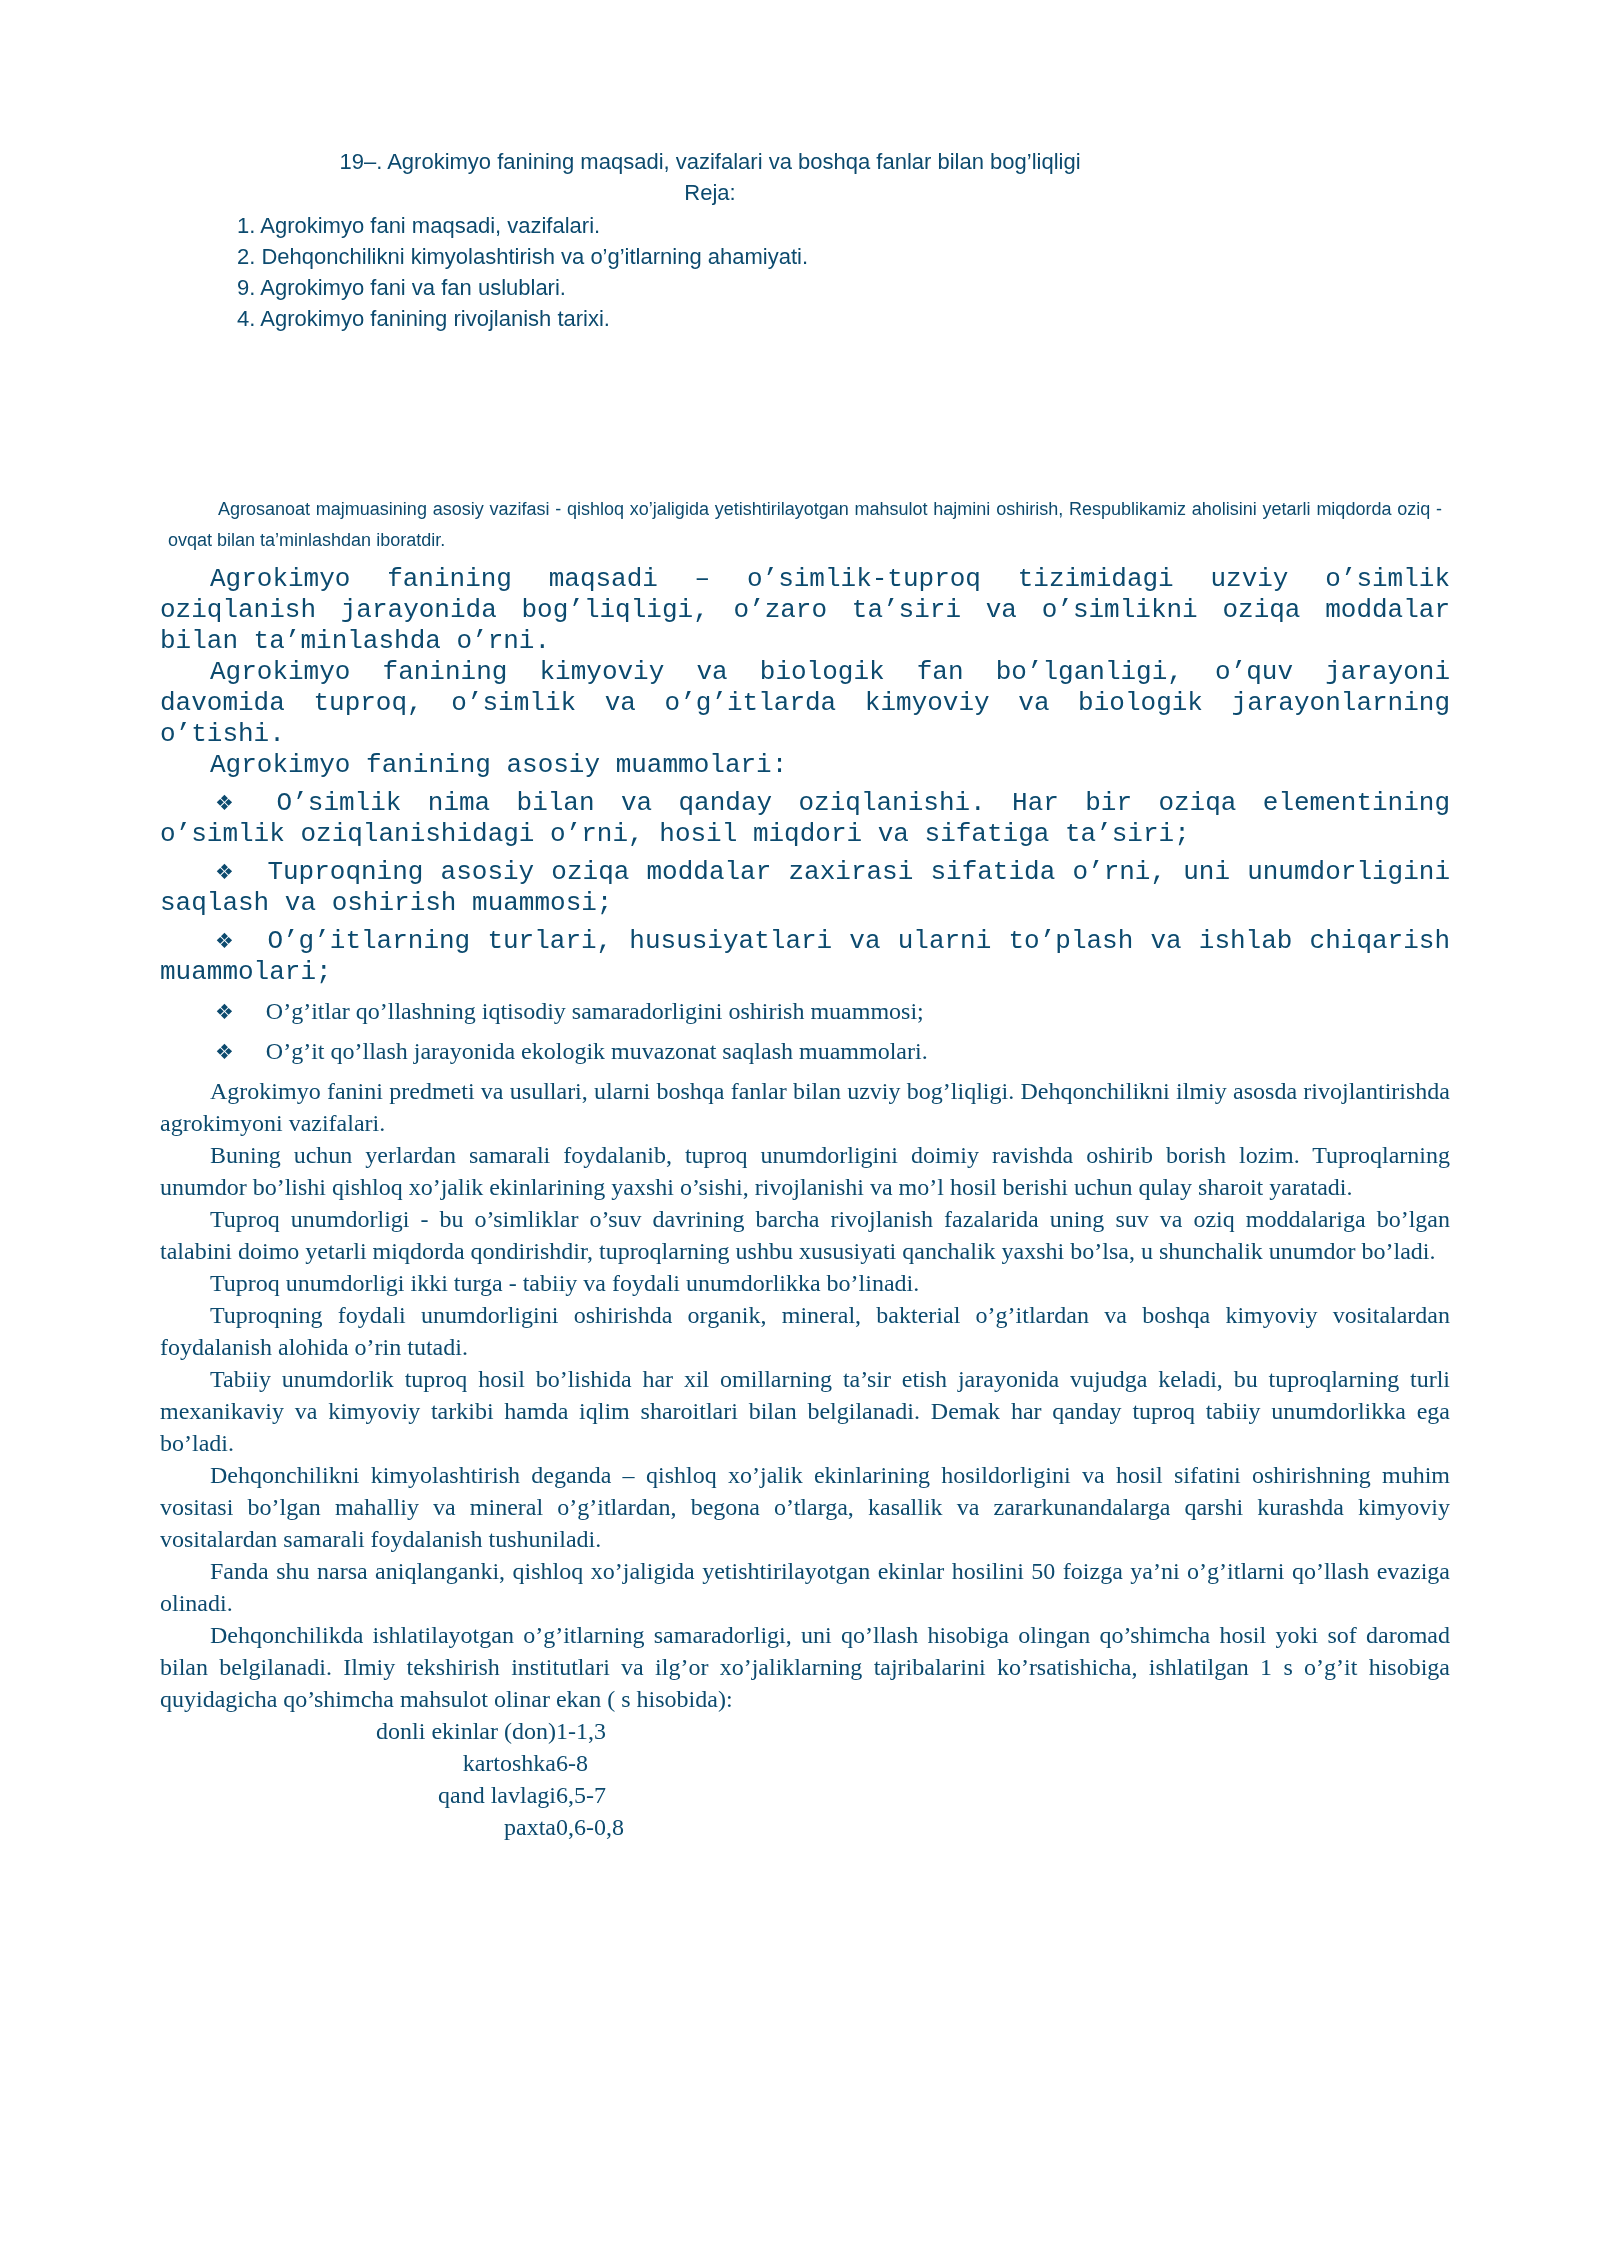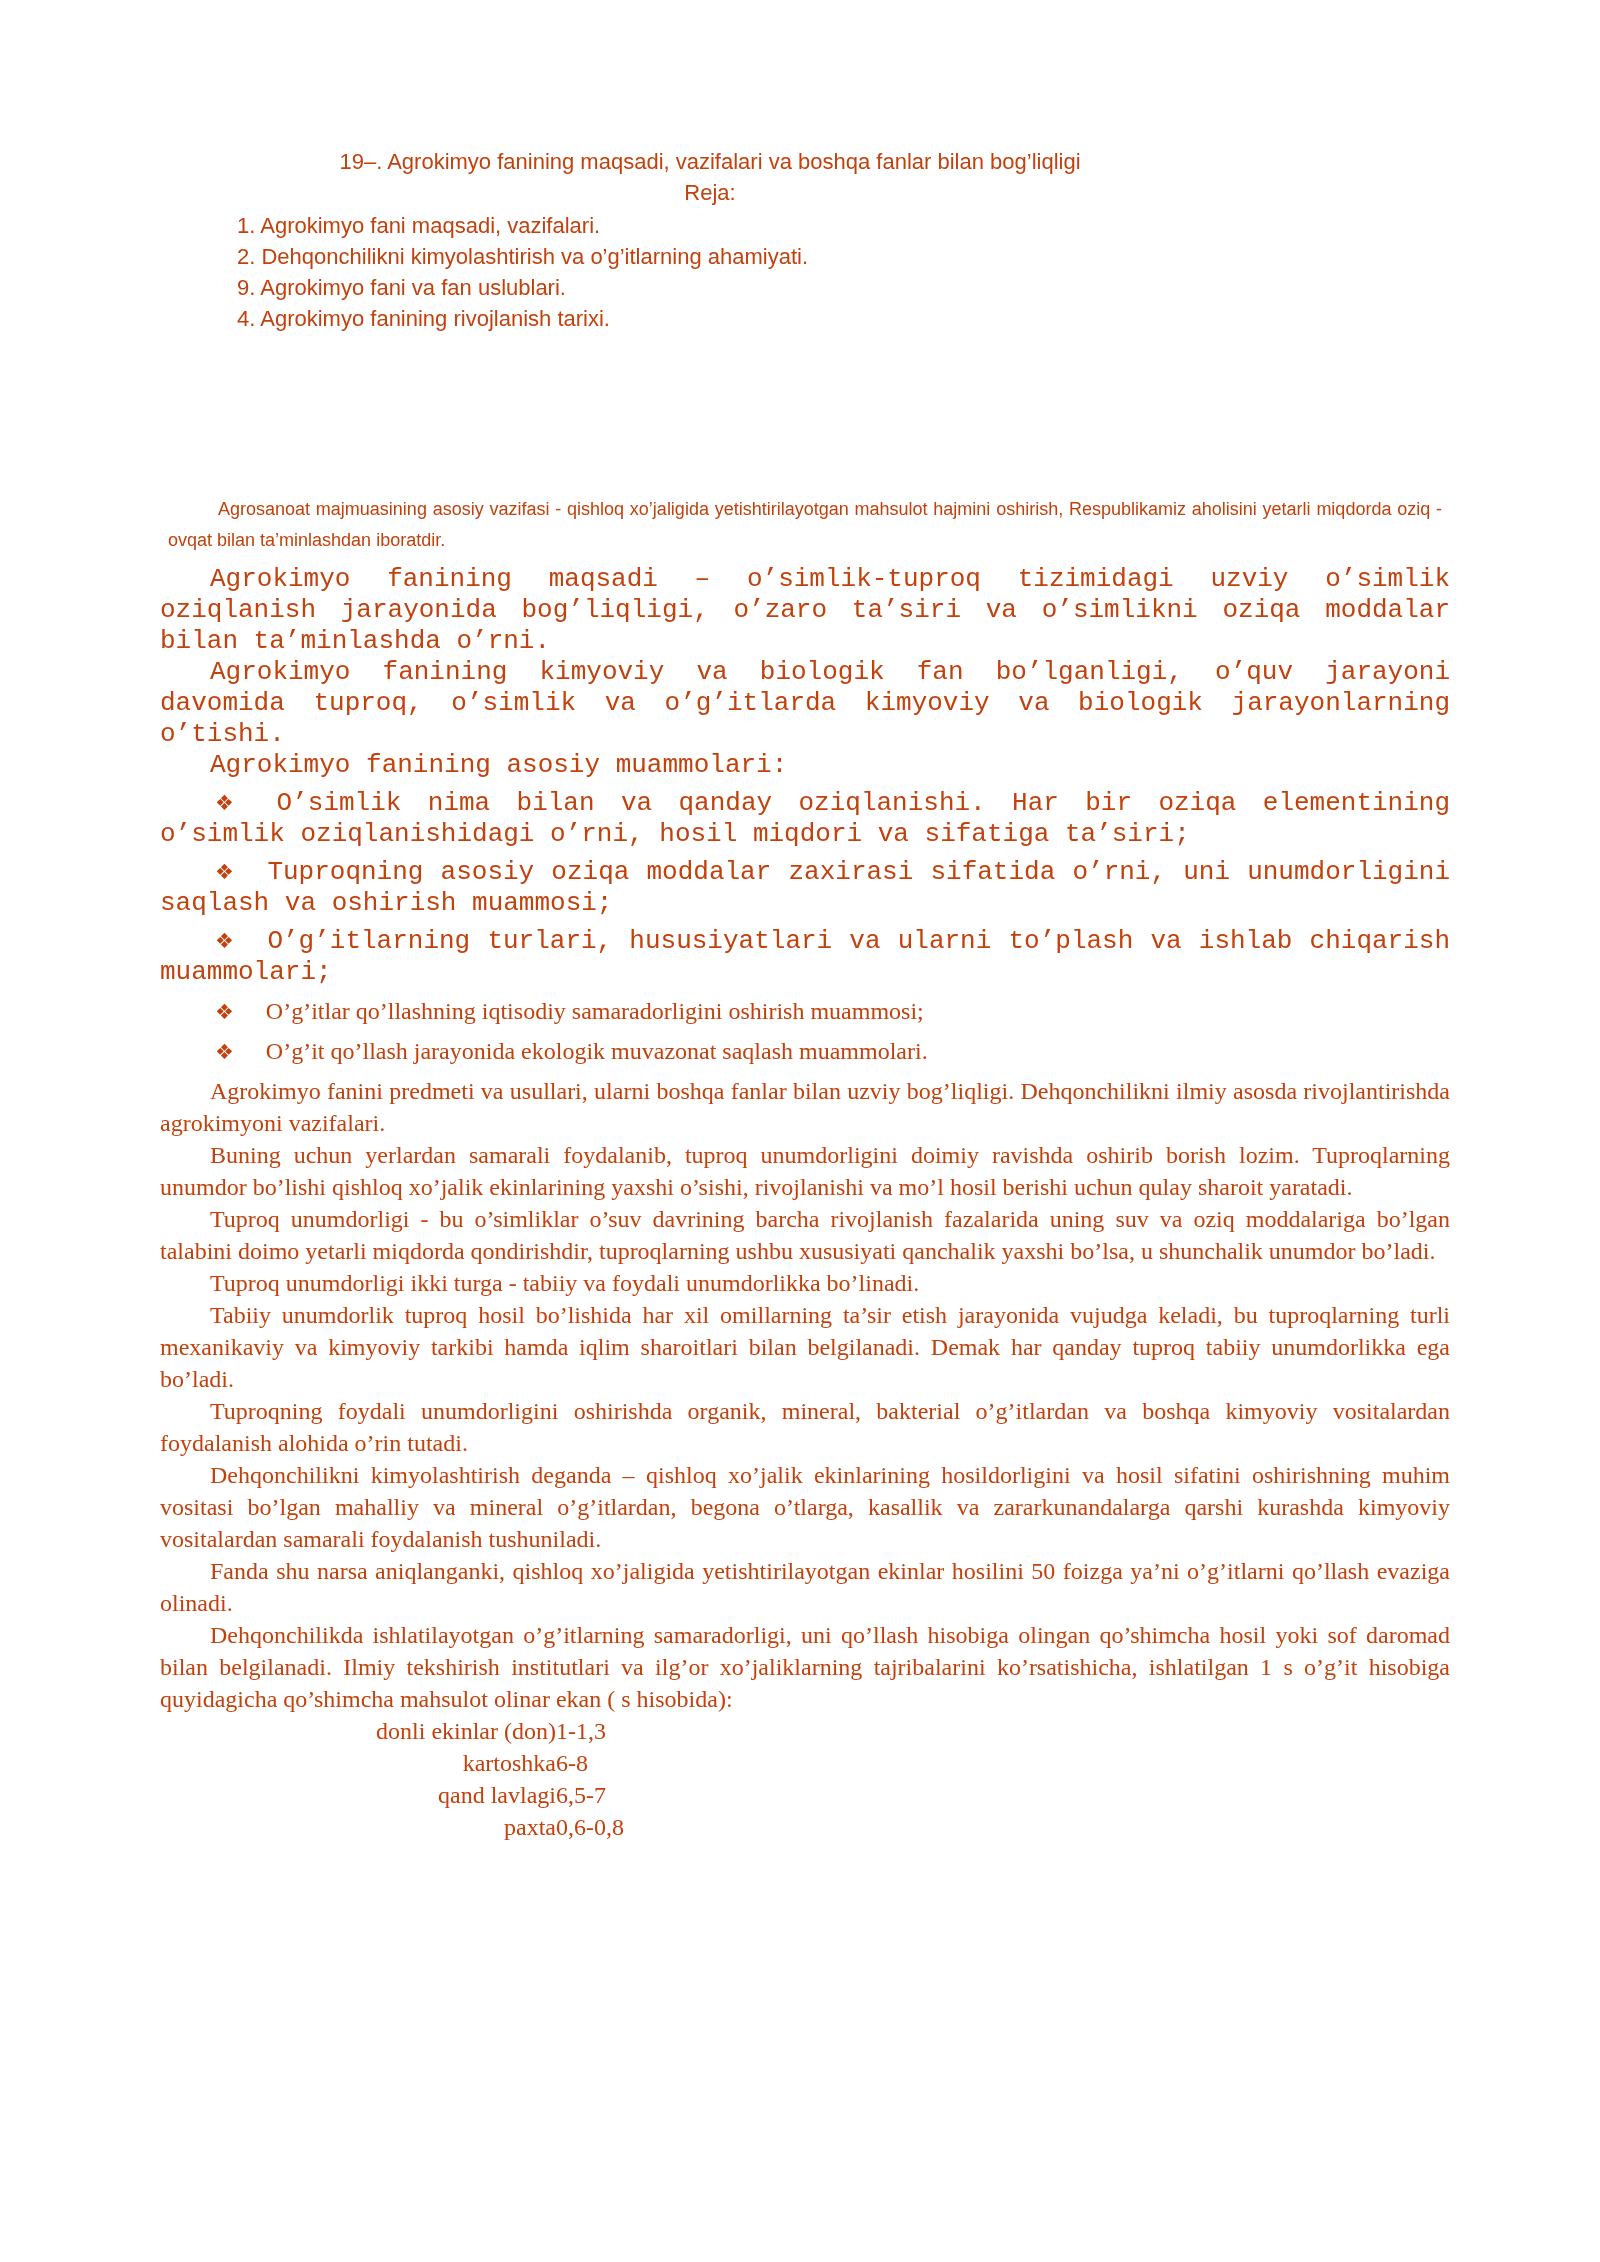--- a/index.html
+++ b/index.html
@@ -5,21 +5,21 @@
   * { box-sizing: border-box; }
   html, body { margin: 0; padding: 0; }
   body { background: #ffffff; }
 
   .page {
     position: relative;
     width: 1600px;
     min-height: 2262px;
     margin: 0 auto;
     background: #ffffff;
-    color: #c2410c;
+    color: #0c4a6e;
     padding: 146px 150px 60px 160px;
   }
 
   
   .heading-block {
     width: 1100px;
     text-align: center;
     font-family: "Liberation Sans", sans-serif;
     font-size: 22px;
     line-height: 31px;
@@ -125,22 +125,22 @@
     <span class="bullet-glyph">❖</span><span>O’g’itlar qo’llashning iqtisodiy samaradorligini oshirish muammosi;</span>
   </p>
   <p class="para-serif bullet-para">
     <span class="bullet-glyph">❖</span><span>O’g’it qo’llash jarayonida ekologik muvazonat saqlash muammolari.</span>
   </p>
 
   <p class="para-serif">Agrokimyo fanini predmeti va usullari, ularni boshqa fanlar bilan uzviy bog’liqligi. Dehqonchilikni ilmiy asosda rivojlantirishda agrokimyoni vazifalari.</p>
   <p class="para-serif">Buning uchun yerlardan samarali foydalanib, tuproq unumdorligini doimiy ravishda oshirib borish lozim. Tuproqlarning unumdor bo’lishi qishloq xo’jalik ekinlarining yaxshi o’sishi, rivojlanishi va mo’l hosil berishi uchun qulay sharoit yaratadi.</p>
   <p class="para-serif">Tuproq unumdorligi - bu o’simliklar o’suv davrining barcha rivojlanish fazalarida uning suv va oziq moddalariga bo’lgan talabini doimo yetarli miqdorda qondirishdir, tuproqlarning ushbu xususiyati qanchalik yaxshi bo’lsa, u shunchalik unumdor bo’ladi.</p>
   <p class="para-serif">Tuproq unumdorligi ikki turga - tabiiy va foydali unumdorlikka bo’linadi.</p>
+  <p class="para-serif">Tuproqning foydali unumdorligini oshirishda organik, mineral, bakterial o’g’itlardan va boshqa kimyoviy vositalardan foydalanish alohida o’rin tutadi.</p>
   <p class="para-serif">Tabiiy unumdorlik tuproq hosil bo’lishida har xil omillarning ta’sir etish jarayonida vujudga keladi, bu tuproqlarning turli mexanikaviy va kimyoviy tarkibi hamda iqlim sharoitlari bilan belgilanadi. Demak har qanday tuproq tabiiy unumdorlikka ega bo’ladi.</p>
-  <p class="para-serif">Tuproqning foydali unumdorligini oshirishda organik, mineral, bakterial o’g’itlardan va boshqa kimyoviy vositalardan foydalanish alohida o’rin tutadi.</p>
   <p class="para-serif">Dehqonchilikni kimyolashtirish deganda – qishloq xo’jalik ekinlarining hosildorligini va hosil sifatini oshirishning muhim vositasi bo’lgan mahalliy va mineral o’g’itlardan, begona o’tlarga, kasallik va zararkunandalarga qarshi kurashda kimyoviy vositalardan samarali foydalanish tushuniladi.</p>
   <p class="para-serif">Fanda shu narsa aniqlanganki, qishloq xo’jaligida yetishtirilayotgan ekinlar hosilini 50 foizga ya’ni o’g’itlarni qo’llash evaziga olinadi.</p>
   <p class="para-serif">Dehqonchilikda ishlatilayotgan o’g’itlarning samaradorligi, uni qo’llash hisobiga olingan qo’shimcha hosil yoki sof daromad bilan belgilanadi. Ilmiy tekshirish institutlari va ilg’or xo’jaliklarning tajribalarini ko’rsatishicha, ishlatilgan 1 s o’g’it hisobiga quyidagicha qo’shimcha mahsulot olinar ekan ( s hisobida):</p>
 
   <div class="yield-table">
     <div class="yield-row">
       <span class="crop">donli ekinlar (don)</span>
       <span class="val">1-1,3</span>
     </div>
     <div class="yield-row">

